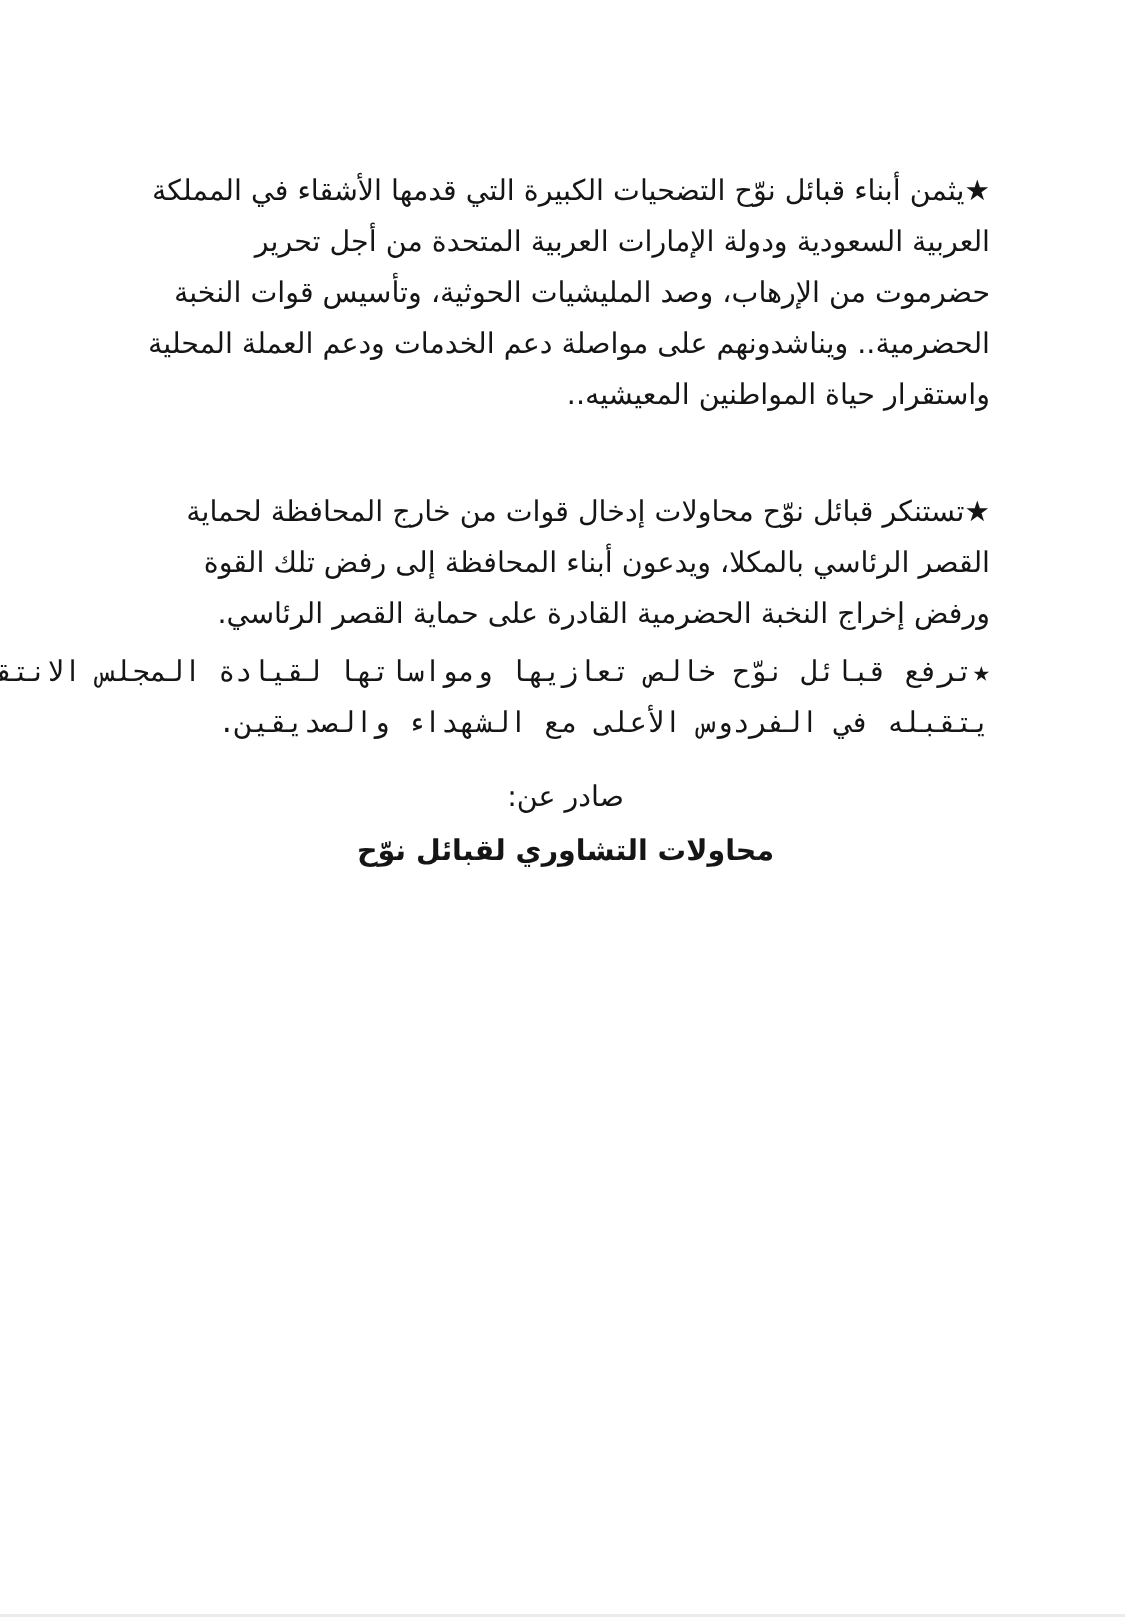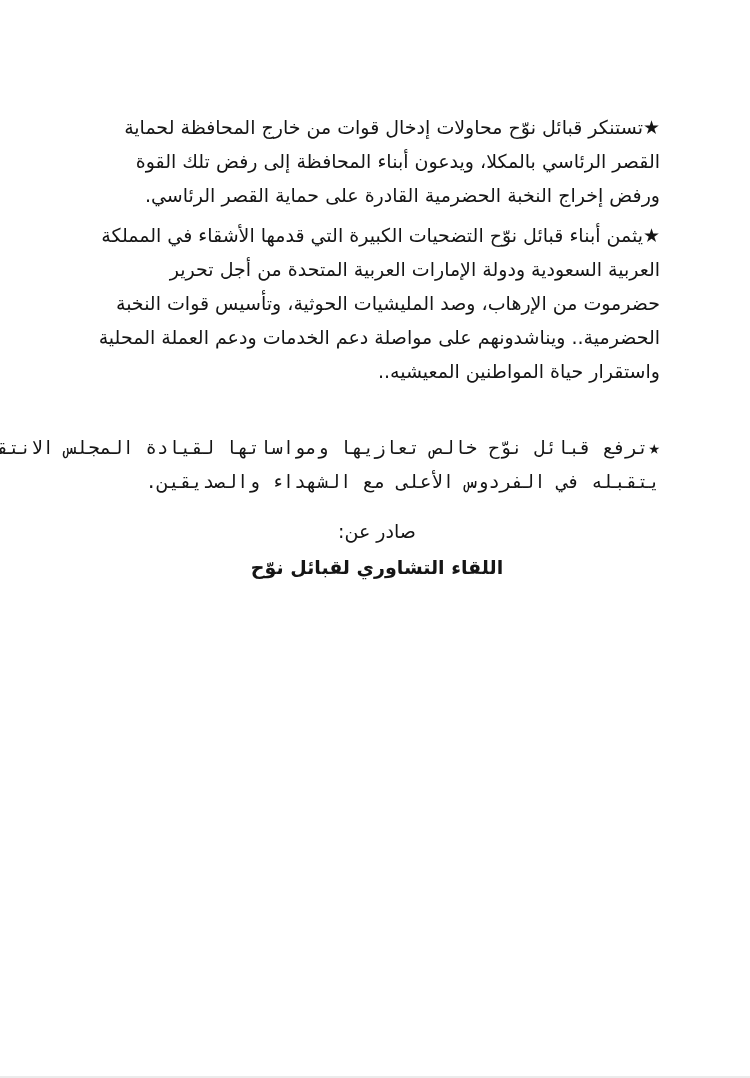--- a/index.html
+++ b/index.html
@@ -61,43 +61,43 @@
     height: 2px;
     background: #ebebeb;
   }
 </style>
 </head>
 <body>
 
 <div class="page">
   <div class="content">
 
-    <div class="para para-2">
-      <div class="line">★تستنكر قبائل نوّح محاولات إدخال قوات من خارج المحافظة لحماية</div>
-      <div class="line">القصر الرئاسي بالمكلا، ويدعون أبناء المحافظة إلى رفض تلك القوة</div>
-      <div class="line">ورفض إخراج النخبة الحضرمية القادرة على حماية القصر الرئاسي.</div>
-    </div>
-
     <div class="para para-1">
       <div class="line">★يثمن أبناء قبائل نوّح التضحيات الكبيرة التي قدمها الأشقاء في المملكة</div>
       <div class="line">العربية السعودية ودولة الإمارات العربية المتحدة من أجل تحرير</div>
       <div class="line">حضرموت من الإرهاب، وصد المليشيات الحوثية، وتأسيس قوات النخبة</div>
       <div class="line">الحضرمية.. ويناشدونهم على مواصلة دعم الخدمات ودعم العملة المحلية</div>
       <div class="line">واستقرار حياة المواطنين المعيشيه..</div>
+    </div>
+
+    <div class="para para-2">
+      <div class="line">★تستنكر قبائل نوّح محاولات إدخال قوات من خارج المحافظة لحماية</div>
+      <div class="line">القصر الرئاسي بالمكلا، ويدعون أبناء المحافظة إلى رفض تلك القوة</div>
+      <div class="line">ورفض إخراج النخبة الحضرمية القادرة على حماية القصر الرئاسي.</div>
     </div>
 
     <div class="para para-3">
     </div>
 
     <div class="para para-4">
       <div class="line">★ترفع قبائل نوّح خالص تعازيها ومواساتها لقيادة المجلس الانتقالي</div>
       <div class="line">يتقبله في الفردوس الأعلى مع الشهداء والصديقين.</div>
     </div>
 
     <div class="footer">
       <div class="footer-line">صادر عن:</div>
-      <div class="footer-line bold">اللقاء التشاوري لقبائل نوّح</div>
+      <div class="footer-line bold">محاولات التشاوري لقبائل نوّح</div>
     </div>
 
   </div>
 
   <div class="bottom-edge"></div>
 </div>
 
 </body></html>

